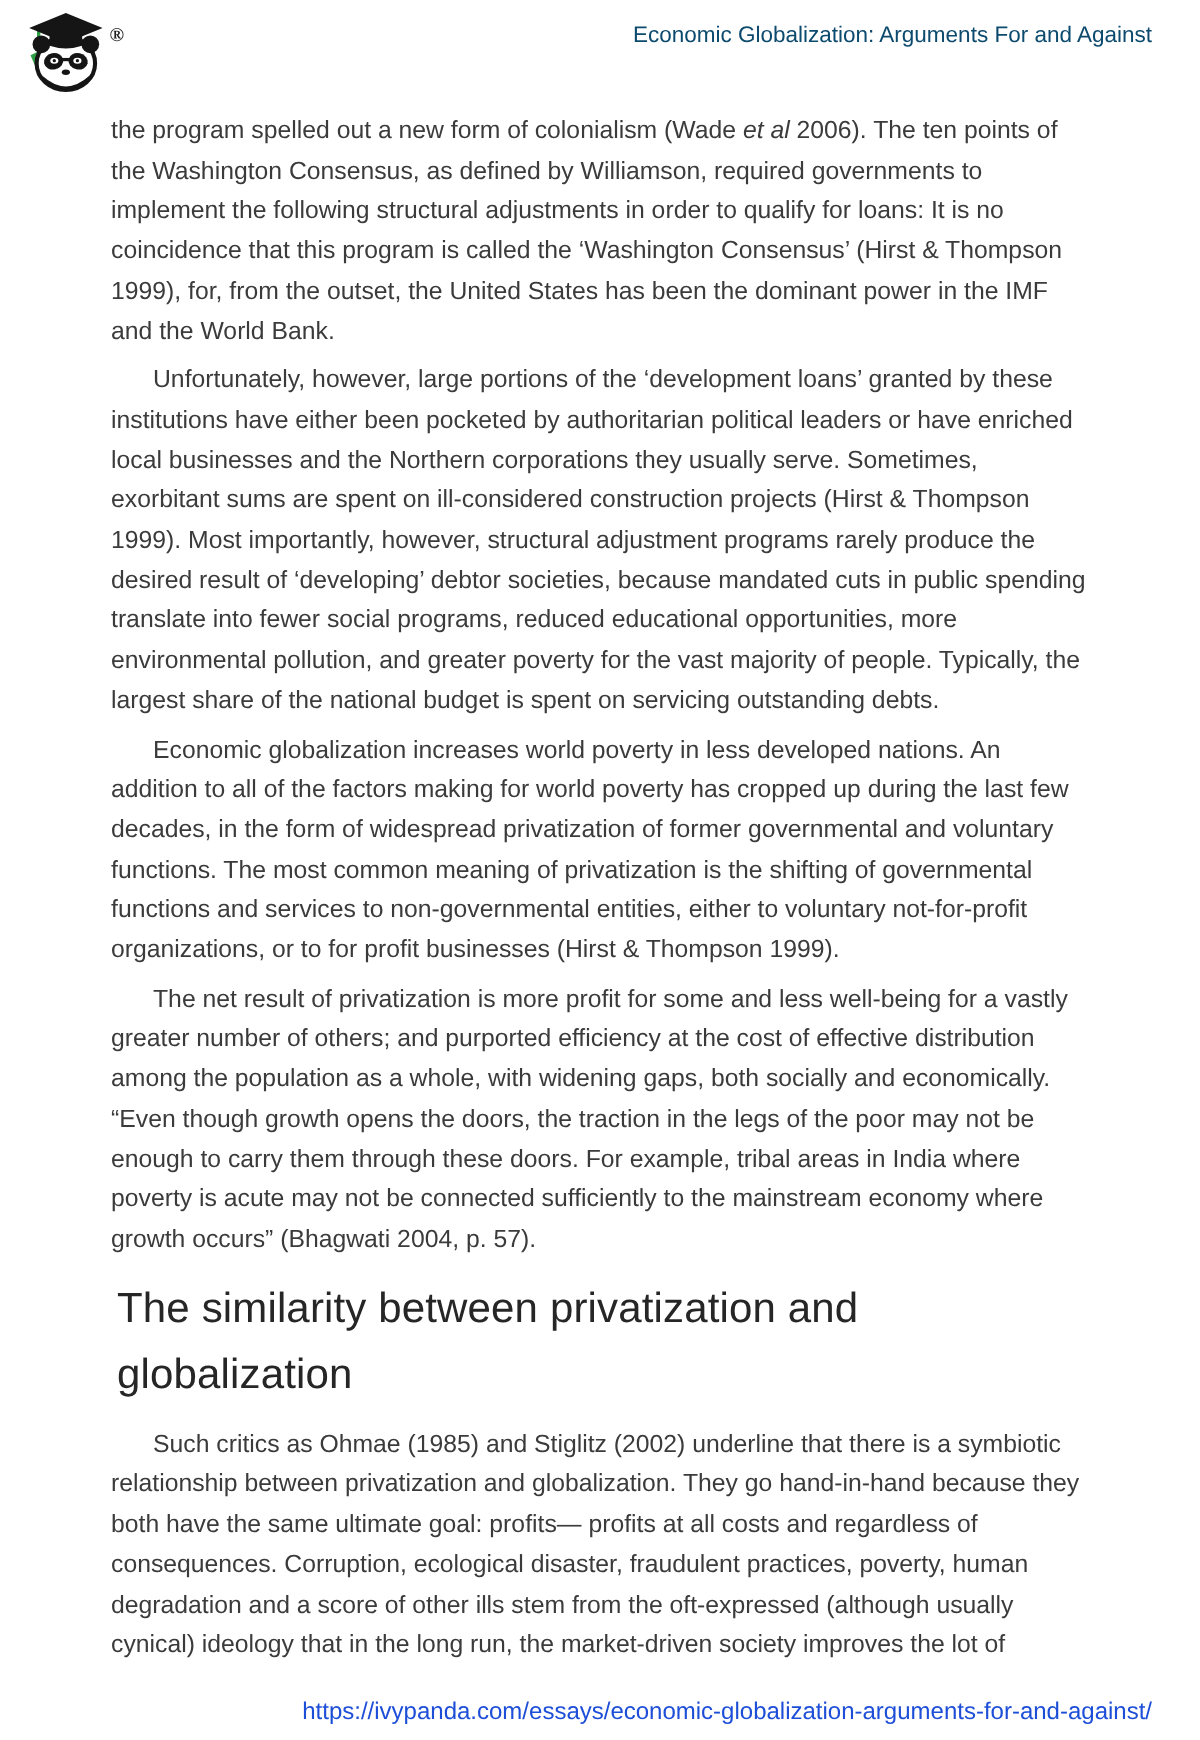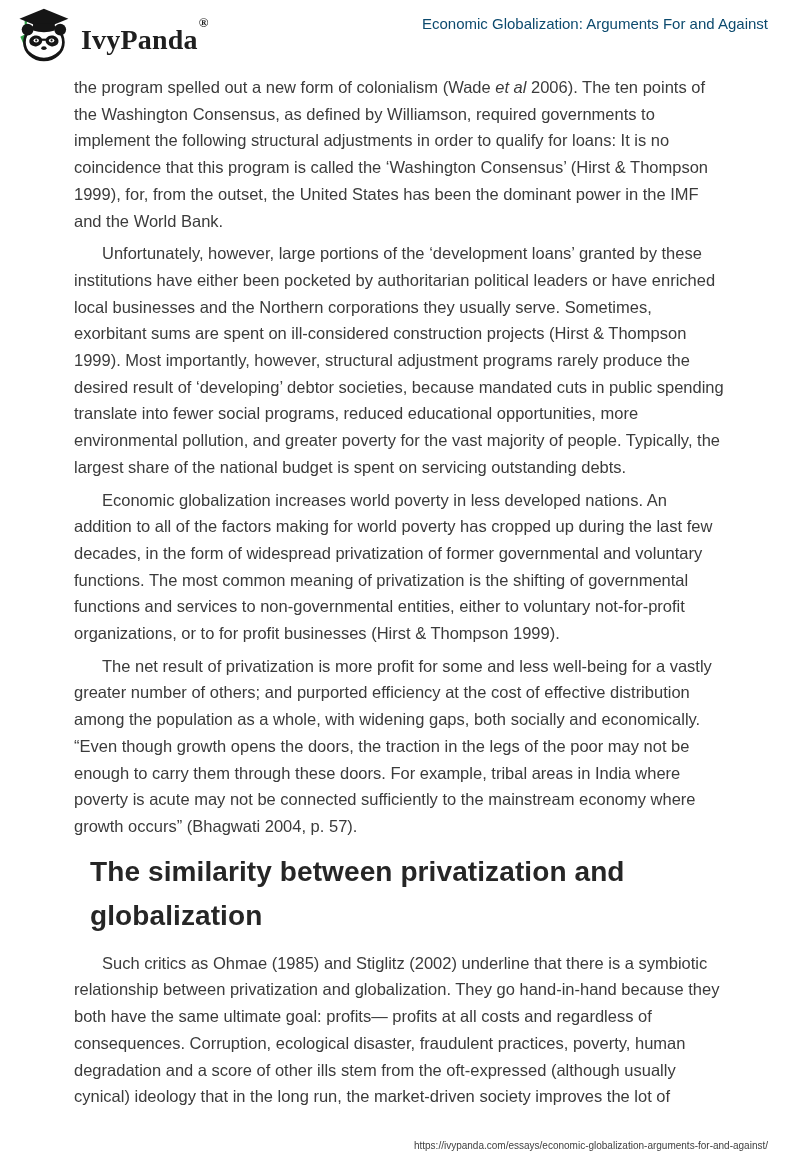--- a/index.html
+++ b/index.html
@@ -70,33 +70,33 @@
     line-height: 26.7px;
     color: #3b3b3b;
     margin: 0 0 6px 0;
     text-align: left;
   }
   .article p.indent { text-indent: 28px; }
   .article p em { }
   .article h2 {
     font-size: 28px;
     line-height: 44px;
-    font-weight: 700;
+    font-weight: 400;
     color: #262626;
-    margin: 10px 0 12px 16px;
+    margin: 10px 0 12px 4px;
     letter-spacing: 0.1px;
   }
 
   
   .footer-url {
     position: absolute;
     right: 32px;
     bottom: 9px;
-    font-size: 10px;
-    color: #404040;
+    font-size: 16px;
+    color: #1d4ed8;
     text-decoration: none;
     cursor: pointer;
   }
 </style>
 </head>
 <body>
 
 <div class="header">
   <div class="brand">
     <svg width="58" height="58" viewBox="0 0 64 62" aria-hidden="true">
@@ -118,21 +118,20 @@
       <ellipse cx="41.5" cy="37" rx="3" ry="2.2" fill="#ffffff"></ellipse>
       <circle cx="24.5" cy="37" r="1.2" fill="#151515"></circle>
       <circle cx="41.5" cy="37" r="1.2" fill="#151515"></circle>
 
       <ellipse cx="33" cy="45.5" rx="3" ry="2" fill="#151515"></ellipse>
       <path d="M29 50.5 Q33 53.5 37 50.5" stroke="#ffffff" stroke-width="1.6" fill="none"></path>
 
       <path d="M33 2 L60 13 L33 24 L6 13 Z" fill="#151515"></path>
       <path d="M21 18 L45 18 L45 26 Q33 30 21 26 Z" fill="#151515"></path>
     </svg>
-    <span class="brand-text">IvyPanda</span>
       <span class="brand-reg">®</span>
   </div>
   <div class="running-title">Economic Globalization: Arguments For and Against</div>
 </div>
 
 <div class="article">
     <p><span>the program spelled out a new form of colonialism (Wade </span><em>et al</em><span> 2006). The ten points of the Washington Consensus, as defined by Williamson, required governments to implement the following structural adjustments in order to qualify for loans: It is no coincidence that this program is called the ‘Washington Consensus’ (Hirst &amp; Thompson 1999), for, from the outset, the United States has been the dominant power in the IMF and the World Bank.</span></p>
     <p class="indent"><span>Unfortunately, however, large portions of the ‘development loans’ granted by these institutions have either been pocketed by authoritarian political leaders or have enriched local businesses and the Northern corporations they usually serve. Sometimes, exorbitant sums are spent on ill-considered construction projects (Hirst &amp; Thompson 1999). Most importantly, however, structural adjustment programs rarely produce the desired result of ‘developing’ debtor societies, because mandated cuts in public spending translate into fewer social programs, reduced educational opportunities, more environmental pollution, and greater poverty for the vast majority of people. Typically, the largest share of the national budget is spent on servicing outstanding debts.</span></p>
     <p class="indent"><span>Economic globalization increases world poverty in less developed nations. An addition to all of the factors making for world poverty has cropped up during the last few decades, in the form of widespread privatization of former governmental and voluntary functions. The most common meaning of privatization is the shifting of governmental functions and services to non-governmental entities, either to voluntary not-for-profit organizations, or to for profit businesses (Hirst &amp; Thompson 1999).</span></p>
     <p class="indent"><span>The net result of privatization is more profit for some and less well-being for a vastly greater number of others; and purported efficiency at the cost of effective distribution among the population as a whole, with widening gaps, both socially and economically. “Even though growth opens the doors, the traction in the legs of the poor may not be enough to carry them through these doors. For example, tribal areas in India where poverty is acute may not be connected sufficiently to the mainstream economy where growth occurs” (Bhagwati 2004, p. 57).</span></p>

